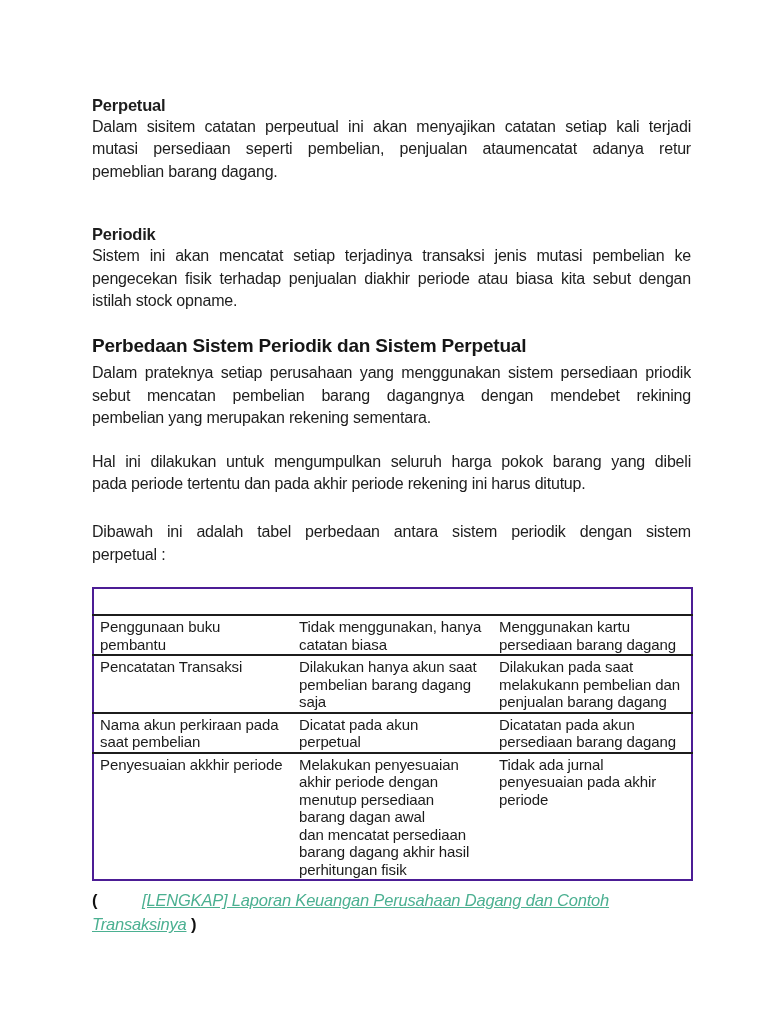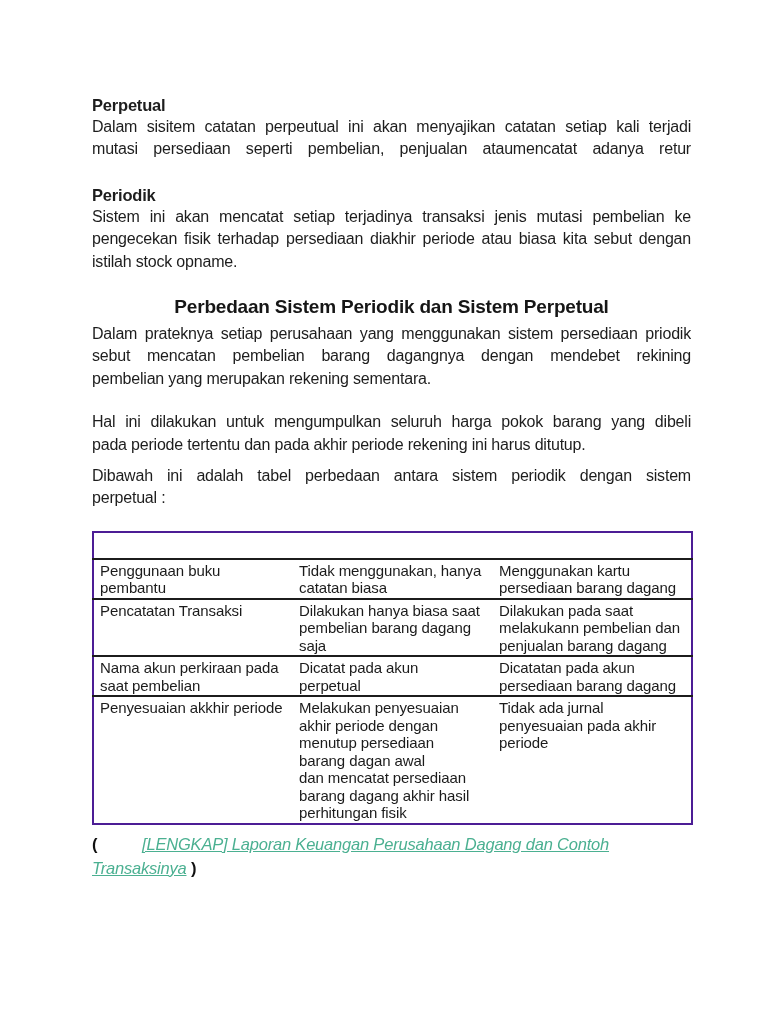--- a/index.html
+++ b/index.html
@@ -33,26 +33,25 @@
     letter-spacing:-0.2px;
     text-align:justify;
     text-align-last:justify;
     white-space:nowrap;
     overflow:hidden;
   }
   .para .line.last {
     text-align-last:left;
   }
   .mb { margin-bottom:21px; }
-  .mb2 { margin-bottom:23px; }
-  .mb3 { margin-bottom:9px; }
+  .mb2 { margin-bottom:40px; }
+  .mb3 { margin-bottom:26px; }
   .doc-title {
     font-size:19px; font-weight:bold;
     line-height:26px;
-    text-align:center;
     margin:0 0 3px 0;
     letter-spacing:-0.2px;
     color:#161616;
   }
   table.cmp {
     width:599px;
     border-collapse:collapse;
     border:2px solid #4c1d95;
     table-layout:fixed;
   }
@@ -87,26 +86,27 @@
 </head>
 <body>
 
 <div class="page">
   <div class="content">
 
     <h3 class="heading">Perpetual</h3>
     <div class="para mb2">
         <div class="line">Dalam sisitem catatan perpeutual ini akan menyajikan catatan setiap kali terjadi</div>
         <div class="line">mutasi persediaan seperti pembelian, penjualan ataumencatat adanya retur</div>
+        <div class="line last">pemeblian barang dagang.</div>
       </div>
 
     <h3 class="heading">Periodik</h3>
     <div class="para mb">
         <div class="line">Sistem ini akan mencatat setiap terjadinya transaksi jenis mutasi pembelian ke</div>
-        <div class="line">pengecekan fisik terhadap persediaan diakhir periode atau biasa kita sebut dengan</div>
+        <div class="line">pengecekan fisik terhadap penjualan diakhir periode atau biasa kita sebut dengan</div>
         <div class="line last">istilah stock opname.</div>
       </div>
 
     <h2 class="doc-title">Perbedaan Sistem Periodik dan Sistem Perpetual</h2>
     <div class="para mb">
         <div class="line">Dalam prateknya setiap perusahaan yang menggunakan sistem persediaan priodik</div>
         <div class="line">sebut mencatan pembelian barang dagangnya dengan mendebet rekining</div>
         <div class="line last">pembelian yang merupakan rekening sementara.</div>
       </div>
     <div class="para mb3">
@@ -131,21 +131,21 @@
         <tr class="sep">
           <td>Penggunaan buku
 pembantu</td>
           <td>Tidak menggunakan, hanya
 catatan biasa</td>
           <td>Menggunakan kartu
 persediaan barang dagang</td>
         </tr>
         <tr class="sep">
           <td>Pencatatan Transaksi</td>
-          <td>Dilakukan hanya biasa saat
+          <td>Dilakukan hanya akun saat
 pembelian barang dagang
 saja</td>
           <td>Dilakukan pada saat
 melakukann pembelian dan
 penjualan barang dagang</td>
         </tr>
         <tr class="sep">
           <td>Nama akun perkiraan pada
 saat pembelian</td>
           <td>Dicatat pada akun

